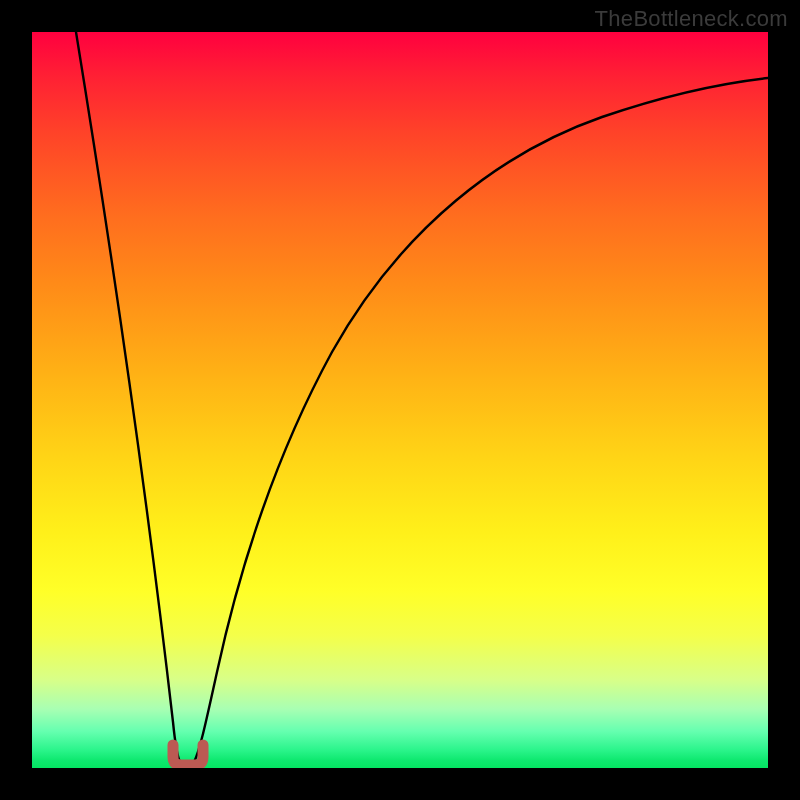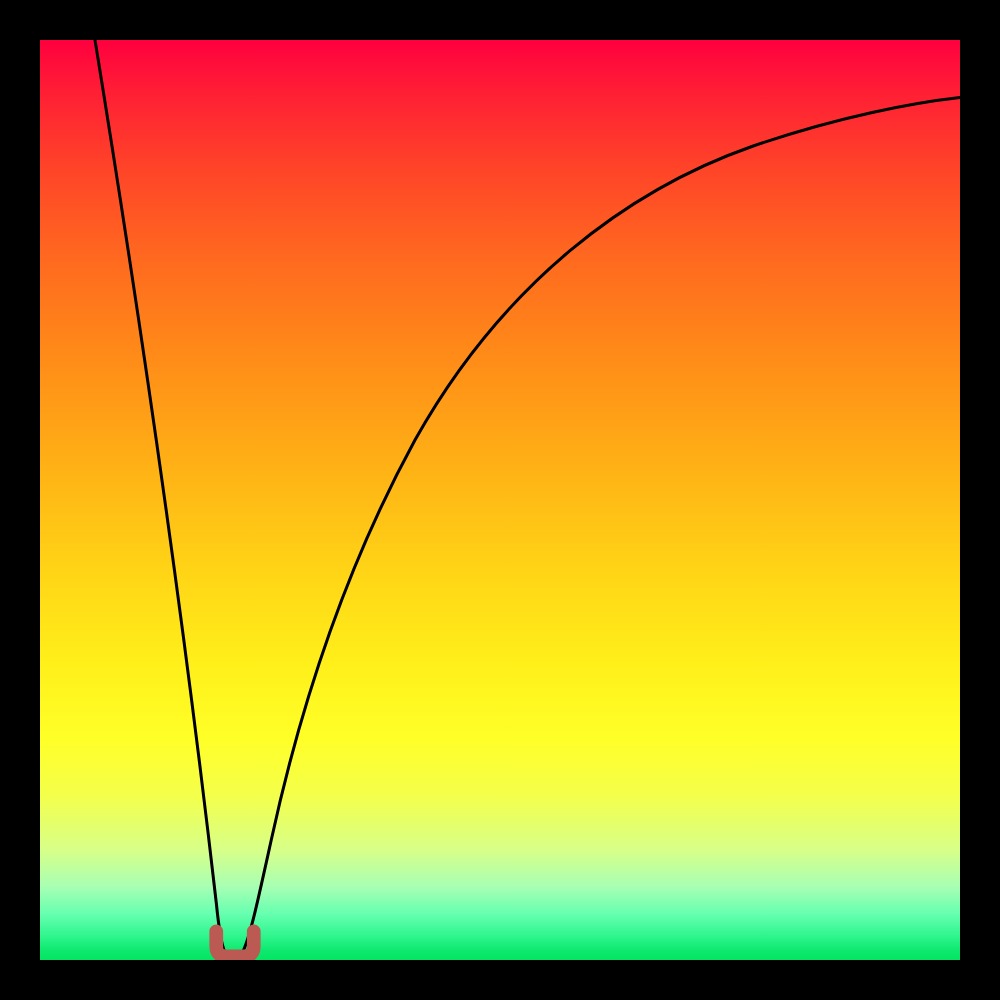--- a/index.html
+++ b/index.html
@@ -61,20 +61,21 @@
   }
   svg {
     position: absolute;
     inset: 0;
   }
 </style>
 </head>
 <body>
 
 <div class="frame">
+  <div class="watermark">TheBottleneck.com</div>
 
   <div class="plot">
     <div class="gradient"></div>
 
     <svg viewBox="0 0 736 736" preserveAspectRatio="none">
       <path d="M 44,0
                C 70,160 110,420 141,690
                C 143,710 145,724 148,730
                C 152,736 158,736 162,730
                C 168,718 174,690 185,640

